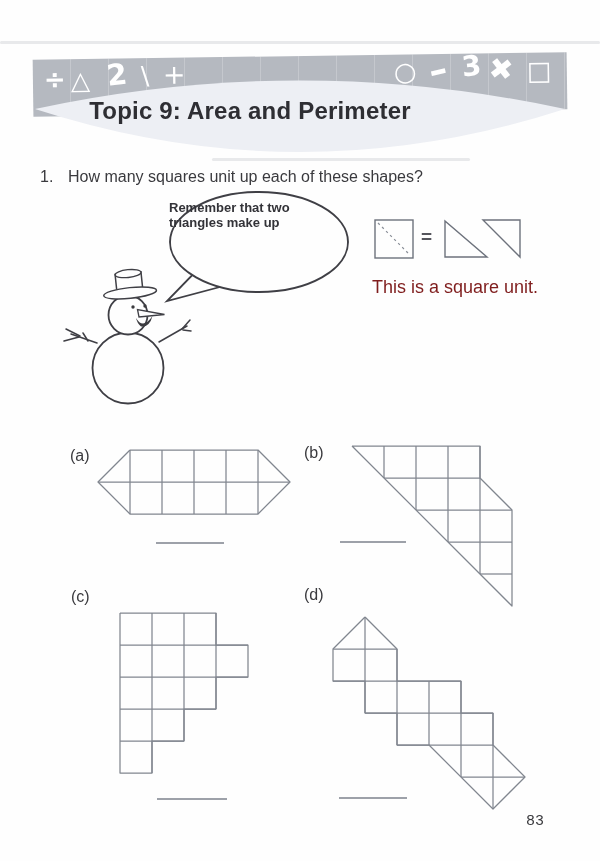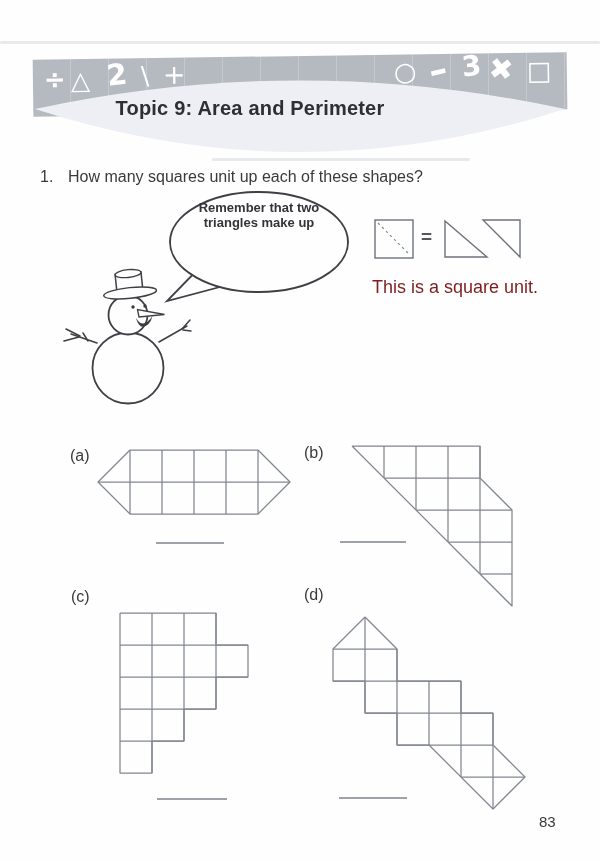--- a/index.html
+++ b/index.html
@@ -15,43 +15,43 @@
     background:#b5b9c0; transform:rotate(-0.8deg); z-index:1;
     background-image:repeating-linear-gradient(90deg, rgba(255,255,255,0) 0 37px, rgba(255,255,255,.22) 37px 38px);
   }
   .band .sym {
     position:absolute; color:#ffffff; line-height:1;
     font-family:"DejaVu Sans", sans-serif;
   }
   .lens-svg { position:absolute; left:30px; top:52px; z-index:2; }
   .title {
     position:absolute; left:50px; top:97px; width:400px; text-align:center;
-    font-size:20px; font-weight:bold; letter-spacing:.2px; color:#2e2e33; z-index:3;
+    font-size:24px; font-weight:bold; letter-spacing:.2px; color:#2e2e33; z-index:3;
   }
   
   .question { position:absolute; left:40px; top:168px; display:flex; font-size:16px; color:#3a3a3e; z-index:3; }
   .qnum { width:28px; flex:none; }
   
   .art { position:absolute; left:0; top:0; z-index:2; }
   .figline { fill:none; stroke:#81868f; stroke-width:1.25px; stroke-linejoin:round; }
   .answer-line { stroke:#7d828c; stroke-width:1.7px; }
   .ink { stroke:#3f3f45; fill:#fefefe; }
   
   .callout-text {
-    position:absolute; left:169px; top:200px; width:180px; text-align:center;
+    position:absolute; left:169px; top:200px; width:180px; 
     font-size:13px; font-weight:600; line-height:15px; color:#333338; z-index:3;
   }
   .equals { position:absolute; left:421px; top:226px; font-size:19px; font-weight:bold; color:#55555c; z-index:3; }
   .caption { position:absolute; left:372px; top:277px; font-size:18px; color:#7f1d1d; z-index:3; }
   .figlabel { position:absolute; font-size:16px; color:#3a3a3e; z-index:3; }
   .lbl-a { left:70px;  top:447px; }
   .lbl-b { left:304px; top:444px; }
   .lbl-c { left:71px;  top:588px; }
   .lbl-d { left:304px; top:586px; }
-  .pagenum { position:absolute; left:539px; top:813px; font-size:15px; color:#3a3a3e; z-index:3; }
+  .pagenum { position:absolute; left:526px; top:813px; font-size:15px; color:#3a3a3e; z-index:3;font-family:Liberation Mono, monospace; }
 </style>
 </head>
 <body>
 
 <div class="scan-streak" style="left:0;top:41px;width:600px;height:3px;"></div>
 <div class="scan-streak" style="left:212px;top:158px;width:258px;height:3px;"></div>
 
 <div class="band">
   <span class="sym" style="left:11px;top:7px;font-size:26px;font-weight:bold;">÷</span>
   <span class="sym" style="left:38px;top:9px;font-size:25px;">△</span>

